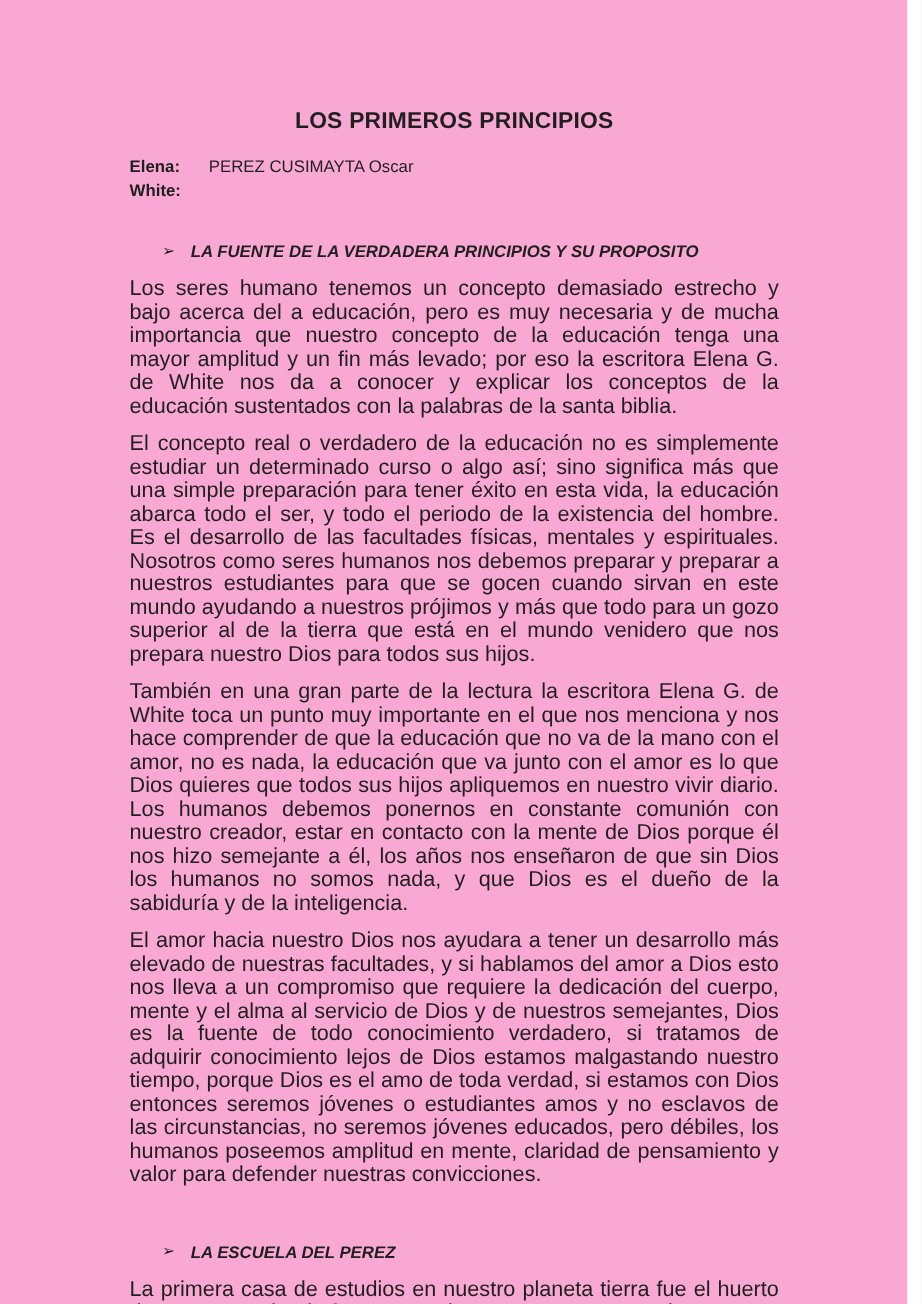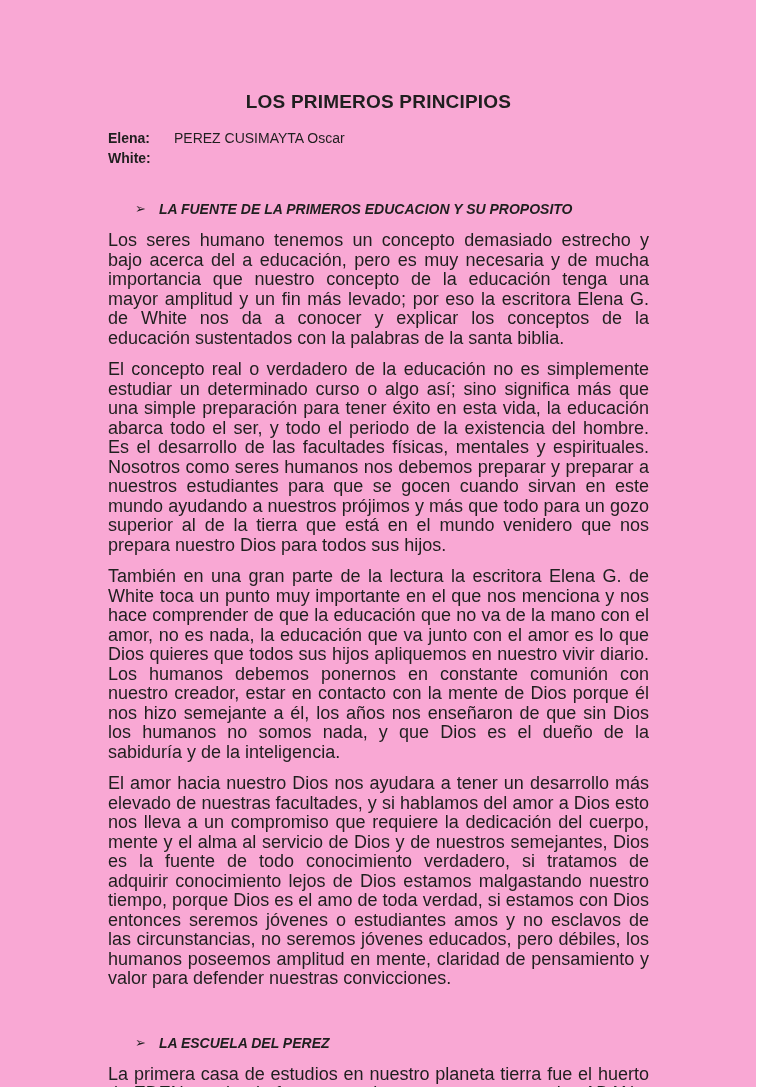--- a/index.html
+++ b/index.html
@@ -79,21 +79,21 @@
       <span class="meta-value">PEREZ CUSIMAYTA Oscar</span>
     </div>
     <div class="meta-row">
       <span class="meta-label">White:</span>
     </div>
   </div>
 
   <div class="section section-fuente">
     <div class="section-heading">
       <span class="bullet">➢</span>
-      <span class="heading-text">LA FUENTE DE LA PRIMEROS EDUCACION Y SU PROPOSITO</span>
+      <span class="heading-text">LA FUENTE DE LA VERDADERA PRINCIPIOS Y SU PROPOSITO</span>
     </div>
     <p>Los seres humano tenemos un concepto demasiado estrecho y bajo acerca del a educación, pero es muy necesaria y de mucha importancia que nuestro concepto de la educación tenga una mayor amplitud y un fin más levado; por eso la escritora Elena G. de White nos da a conocer y explicar los conceptos de la educación sustentados con la palabras de la santa biblia.</p>
     <p>El concepto real o verdadero de la educación no es simplemente estudiar un determinado curso o algo así; sino significa más que una simple preparación para tener éxito en esta vida, la educación abarca todo el ser, y todo el periodo de la existencia del hombre. Es el desarrollo de las facultades físicas, mentales y espirituales. Nosotros como seres humanos nos debemos preparar y preparar a nuestros estudiantes para que se gocen cuando sirvan en este mundo ayudando a nuestros prójimos y más que todo para un gozo superior al de la tierra que está en el mundo venidero que nos prepara nuestro Dios para todos sus hijos.</p>
     <p>También en una gran parte de la lectura la escritora Elena G. de White toca un punto muy importante en el que nos menciona y nos hace comprender de que la educación que no va de la mano con el amor, no es nada, la educación que va junto con el amor es lo que Dios quieres que todos sus hijos apliquemos en nuestro vivir diario. Los humanos debemos ponernos en constante comunión con nuestro creador, estar en contacto con la mente de Dios porque él nos hizo semejante a él, los años nos enseñaron de que sin Dios los humanos no somos nada, y que Dios es el dueño de la sabiduría y de la inteligencia.</p>
     <p>El amor hacia nuestro Dios nos ayudara a tener un desarrollo más elevado de nuestras facultades, y si hablamos del amor a Dios esto nos lleva a un compromiso que requiere la dedicación del cuerpo, mente y el alma al servicio de Dios y de nuestros semejantes, Dios es la fuente de todo conocimiento verdadero, si tratamos de adquirir conocimiento lejos de Dios estamos malgastando nuestro tiempo, porque Dios es el amo de toda verdad, si estamos con Dios entonces seremos jóvenes o estudiantes amos y no esclavos de las circunstancias, no seremos jóvenes educados, pero débiles, los humanos poseemos amplitud en mente, claridad de pensamiento y valor para defender nuestras convicciones.</p>
   </div>
 
   <div class="section section-eden">
     <div class="section-heading">
       <span class="bullet">➢</span>

